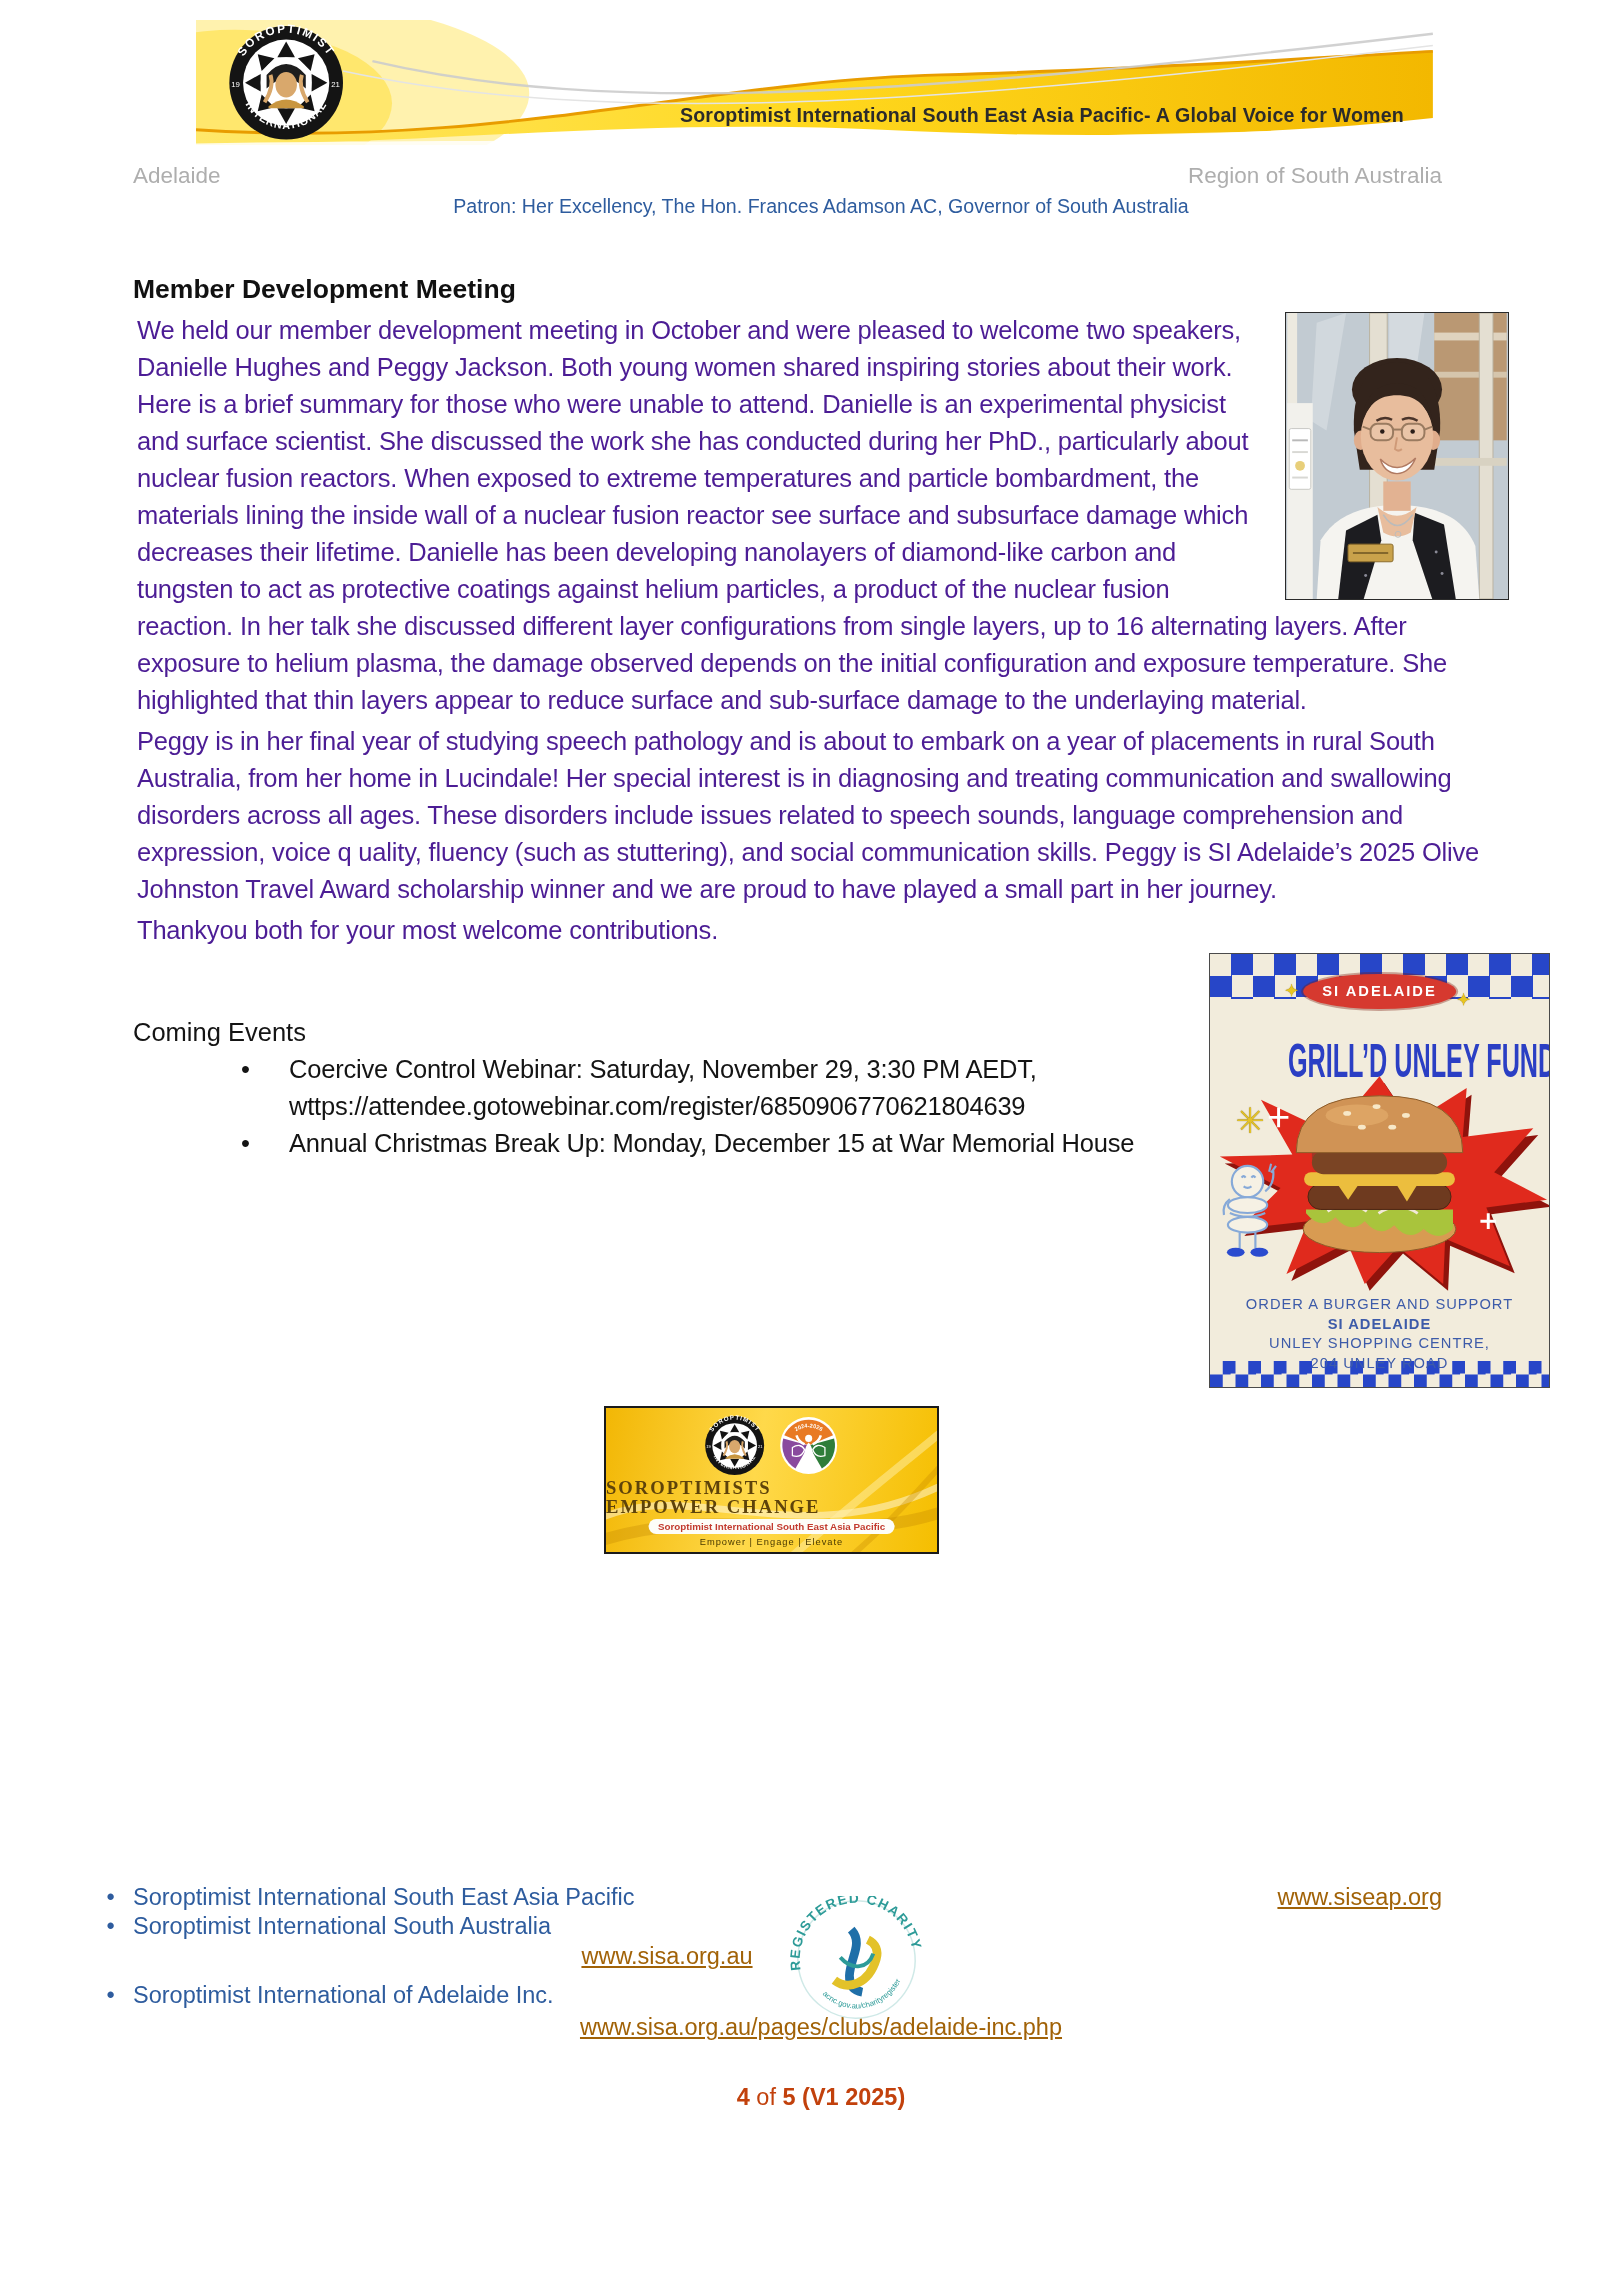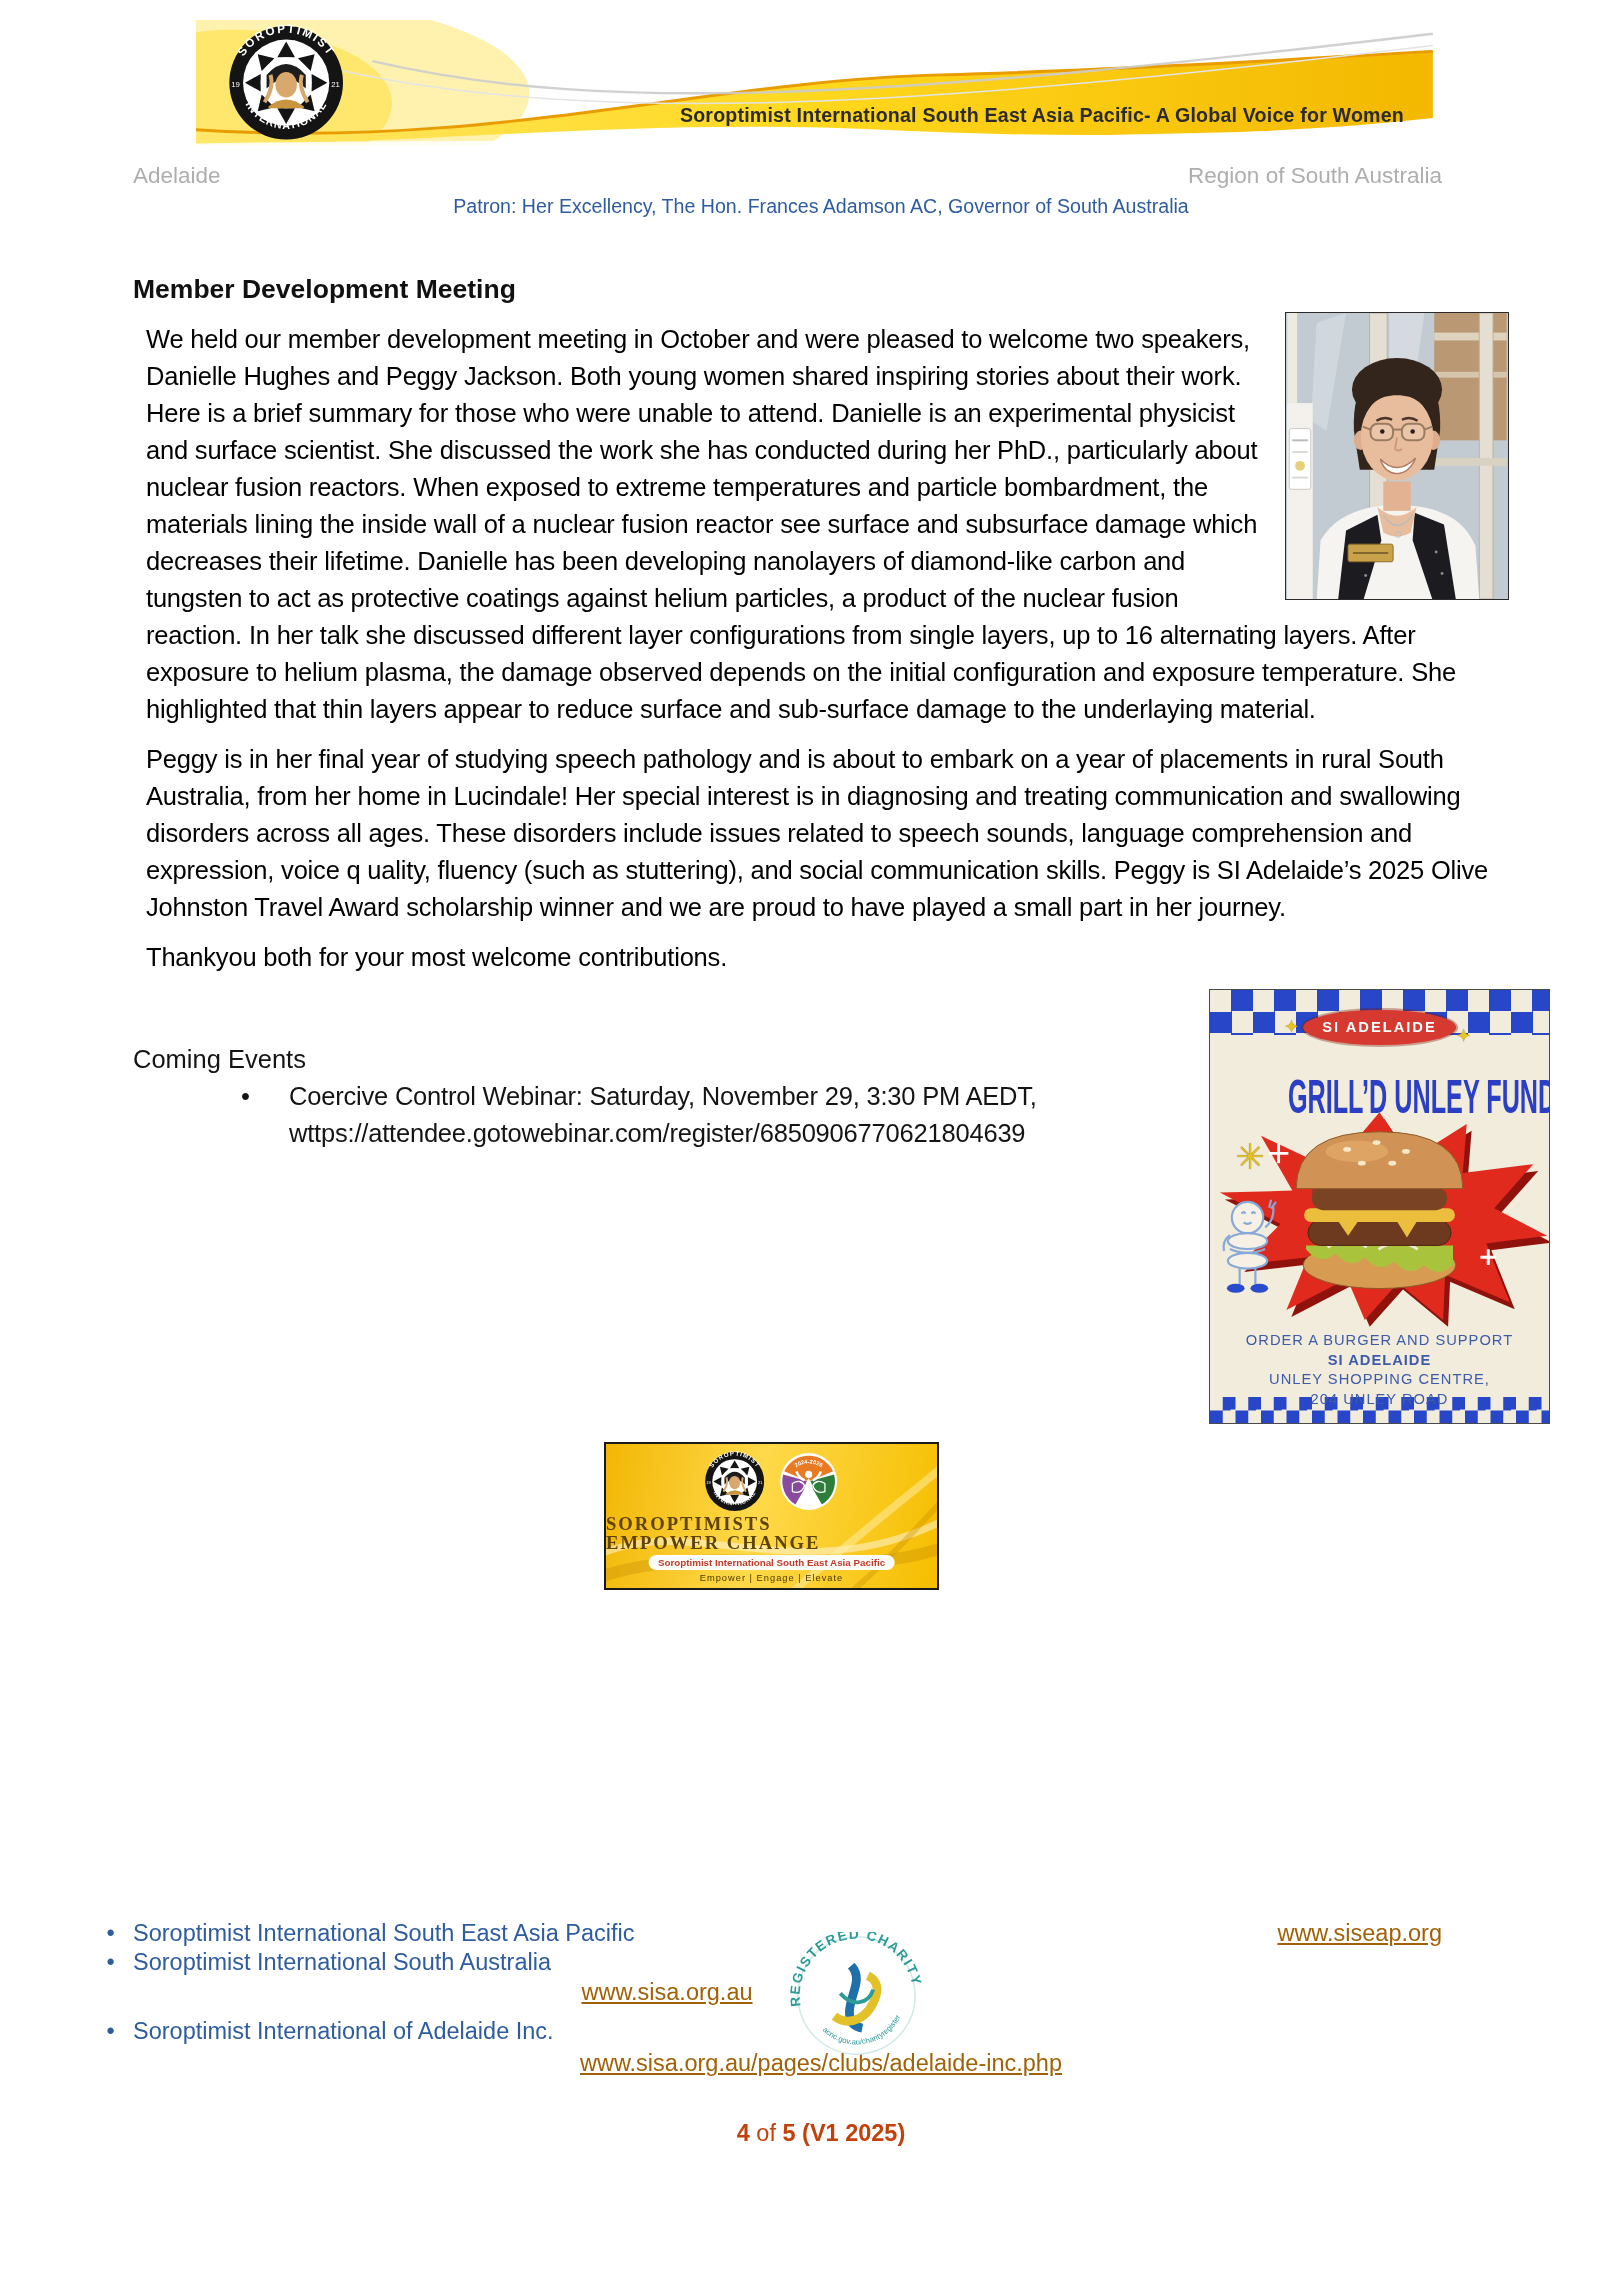--- a/index.html
+++ b/index.html
@@ -11,21 +11,21 @@
   .banner{position:relative;margin:19.6px 0 0 63px;width:1237px;height:125px;}
   .banner svg{position:absolute;inset:0;}
   .tagline{position:absolute;right:29px;bottom:17.6px;font-size:19.6px;font-weight:bold;color:#2b2b2b;letter-spacing:0.2px;}
 
   .subhead{display:flex;justify-content:space-between;margin-top:17.6px;padding-right:67px;
            font-size:22.5px;line-height:27.4px;color:#aeaeae;}
   .patron{margin-top:4.9px;text-align:center;font-size:19.6px;line-height:25.5px;color:#2e5c9e;}
 
   
   .heading{margin:51px 0 0 0;font-size:26.5px;line-height:37px;font-weight:bold;color:#111;}
-  p.body{margin:13px;font-size:25.5px;line-height:37px;letter-spacing:-0.2px;color:#000000;}
+  p.body{margin:4px;font-size:25.5px;line-height:37px;letter-spacing:-0.2px;color:#4c1d95;}
   .photo{float:right;width:222px;height:286px;margin:3.9px 0 7.8px 21.6px;border:1px solid #2a2a2a;background:#c2cbd2;}
   .photo svg{display:block;width:100%;height:100%;}
 
   
   .events-heading{margin-top:65px;font-size:25.5px;line-height:37px;color:#141414;}
   ul.events{margin:0;padding:0;list-style:none;}
   ul.events li{position:relative;padding-left:156px;font-size:25.5px;line-height:37px;color:#141414;letter-spacing:-0.2px;}
   ul.events li::before{content:"•";position:absolute;left:108px;top:0;font-size:25.5px;color:#141414;}
 
   
@@ -255,20 +255,21 @@
         <div class="l1">ORDER A BURGER AND SUPPORT</div>
         <div class="l2">SI ADELAIDE</div>
         <div class="l3">UNLEY SHOPPING CENTRE,</div>
         <div class="l4">204 UNLEY ROAD</div>
       </div>
     </div>
 
     <div class="events-heading">Coming Events</div>
     <ul class="events">
       <li>Coercive Control Webinar: Saturday, November 29, 3:30 PM AEDT, wttps://attendee.gotowebinar.com/register/6850906770621804639</li>
+      <li>Annual Christmas Break Up: Monday, December 15 at War Memorial House</li>
     </ul>
 
     <div class="empower">
       <svg class="swirls" viewBox="0 0 338 147" preserveAspectRatio="none">
         <path d="M-20,120 C80,60 200,160 360,70" stroke="rgba(255,255,255,0.45)" stroke-width="7" fill="none"></path>
         <path d="M-20,140 C120,90 240,150 360,100" stroke="rgba(190,130,0,0.30)" stroke-width="12" fill="none"></path>
         <path d="M180,160 C260,90 300,60 360,10" stroke="rgba(255,240,170,0.5)" stroke-width="8" fill="none"></path>
         <path d="M240,160 C300,110 330,70 360,40" stroke="rgba(200,140,0,0.35)" stroke-width="6" fill="none"></path>
       </svg>
       <div class="elogos">

